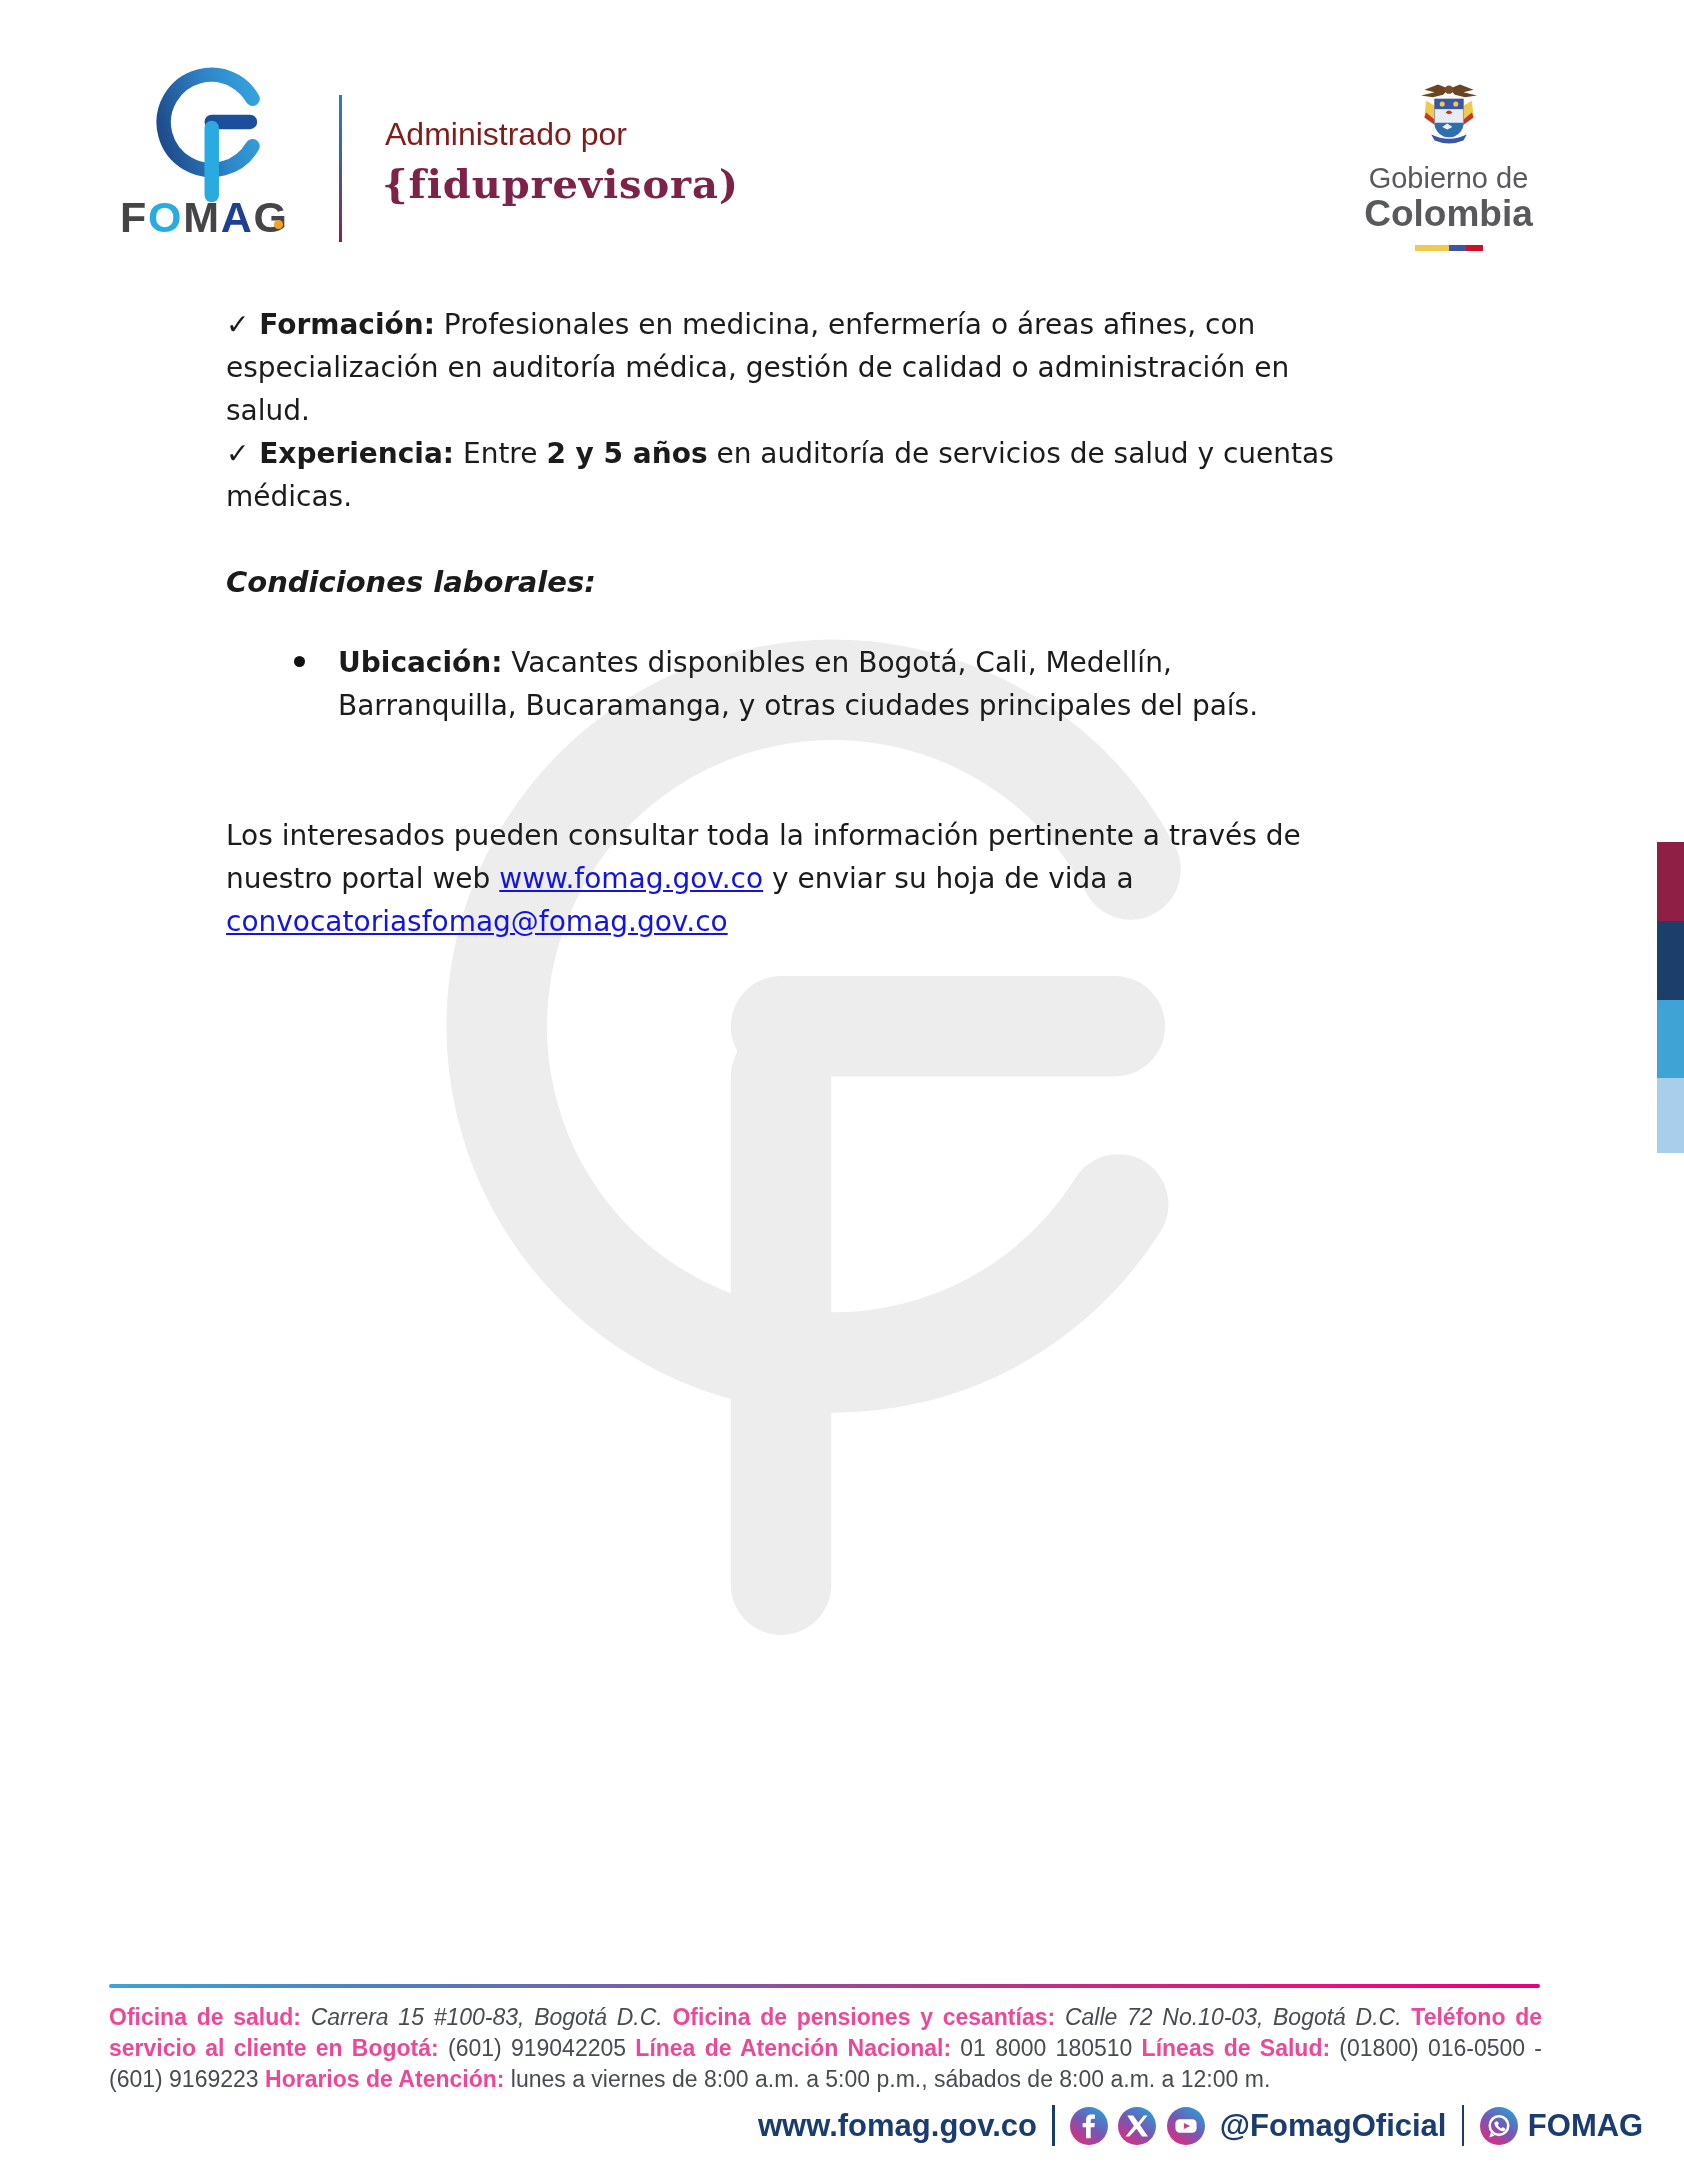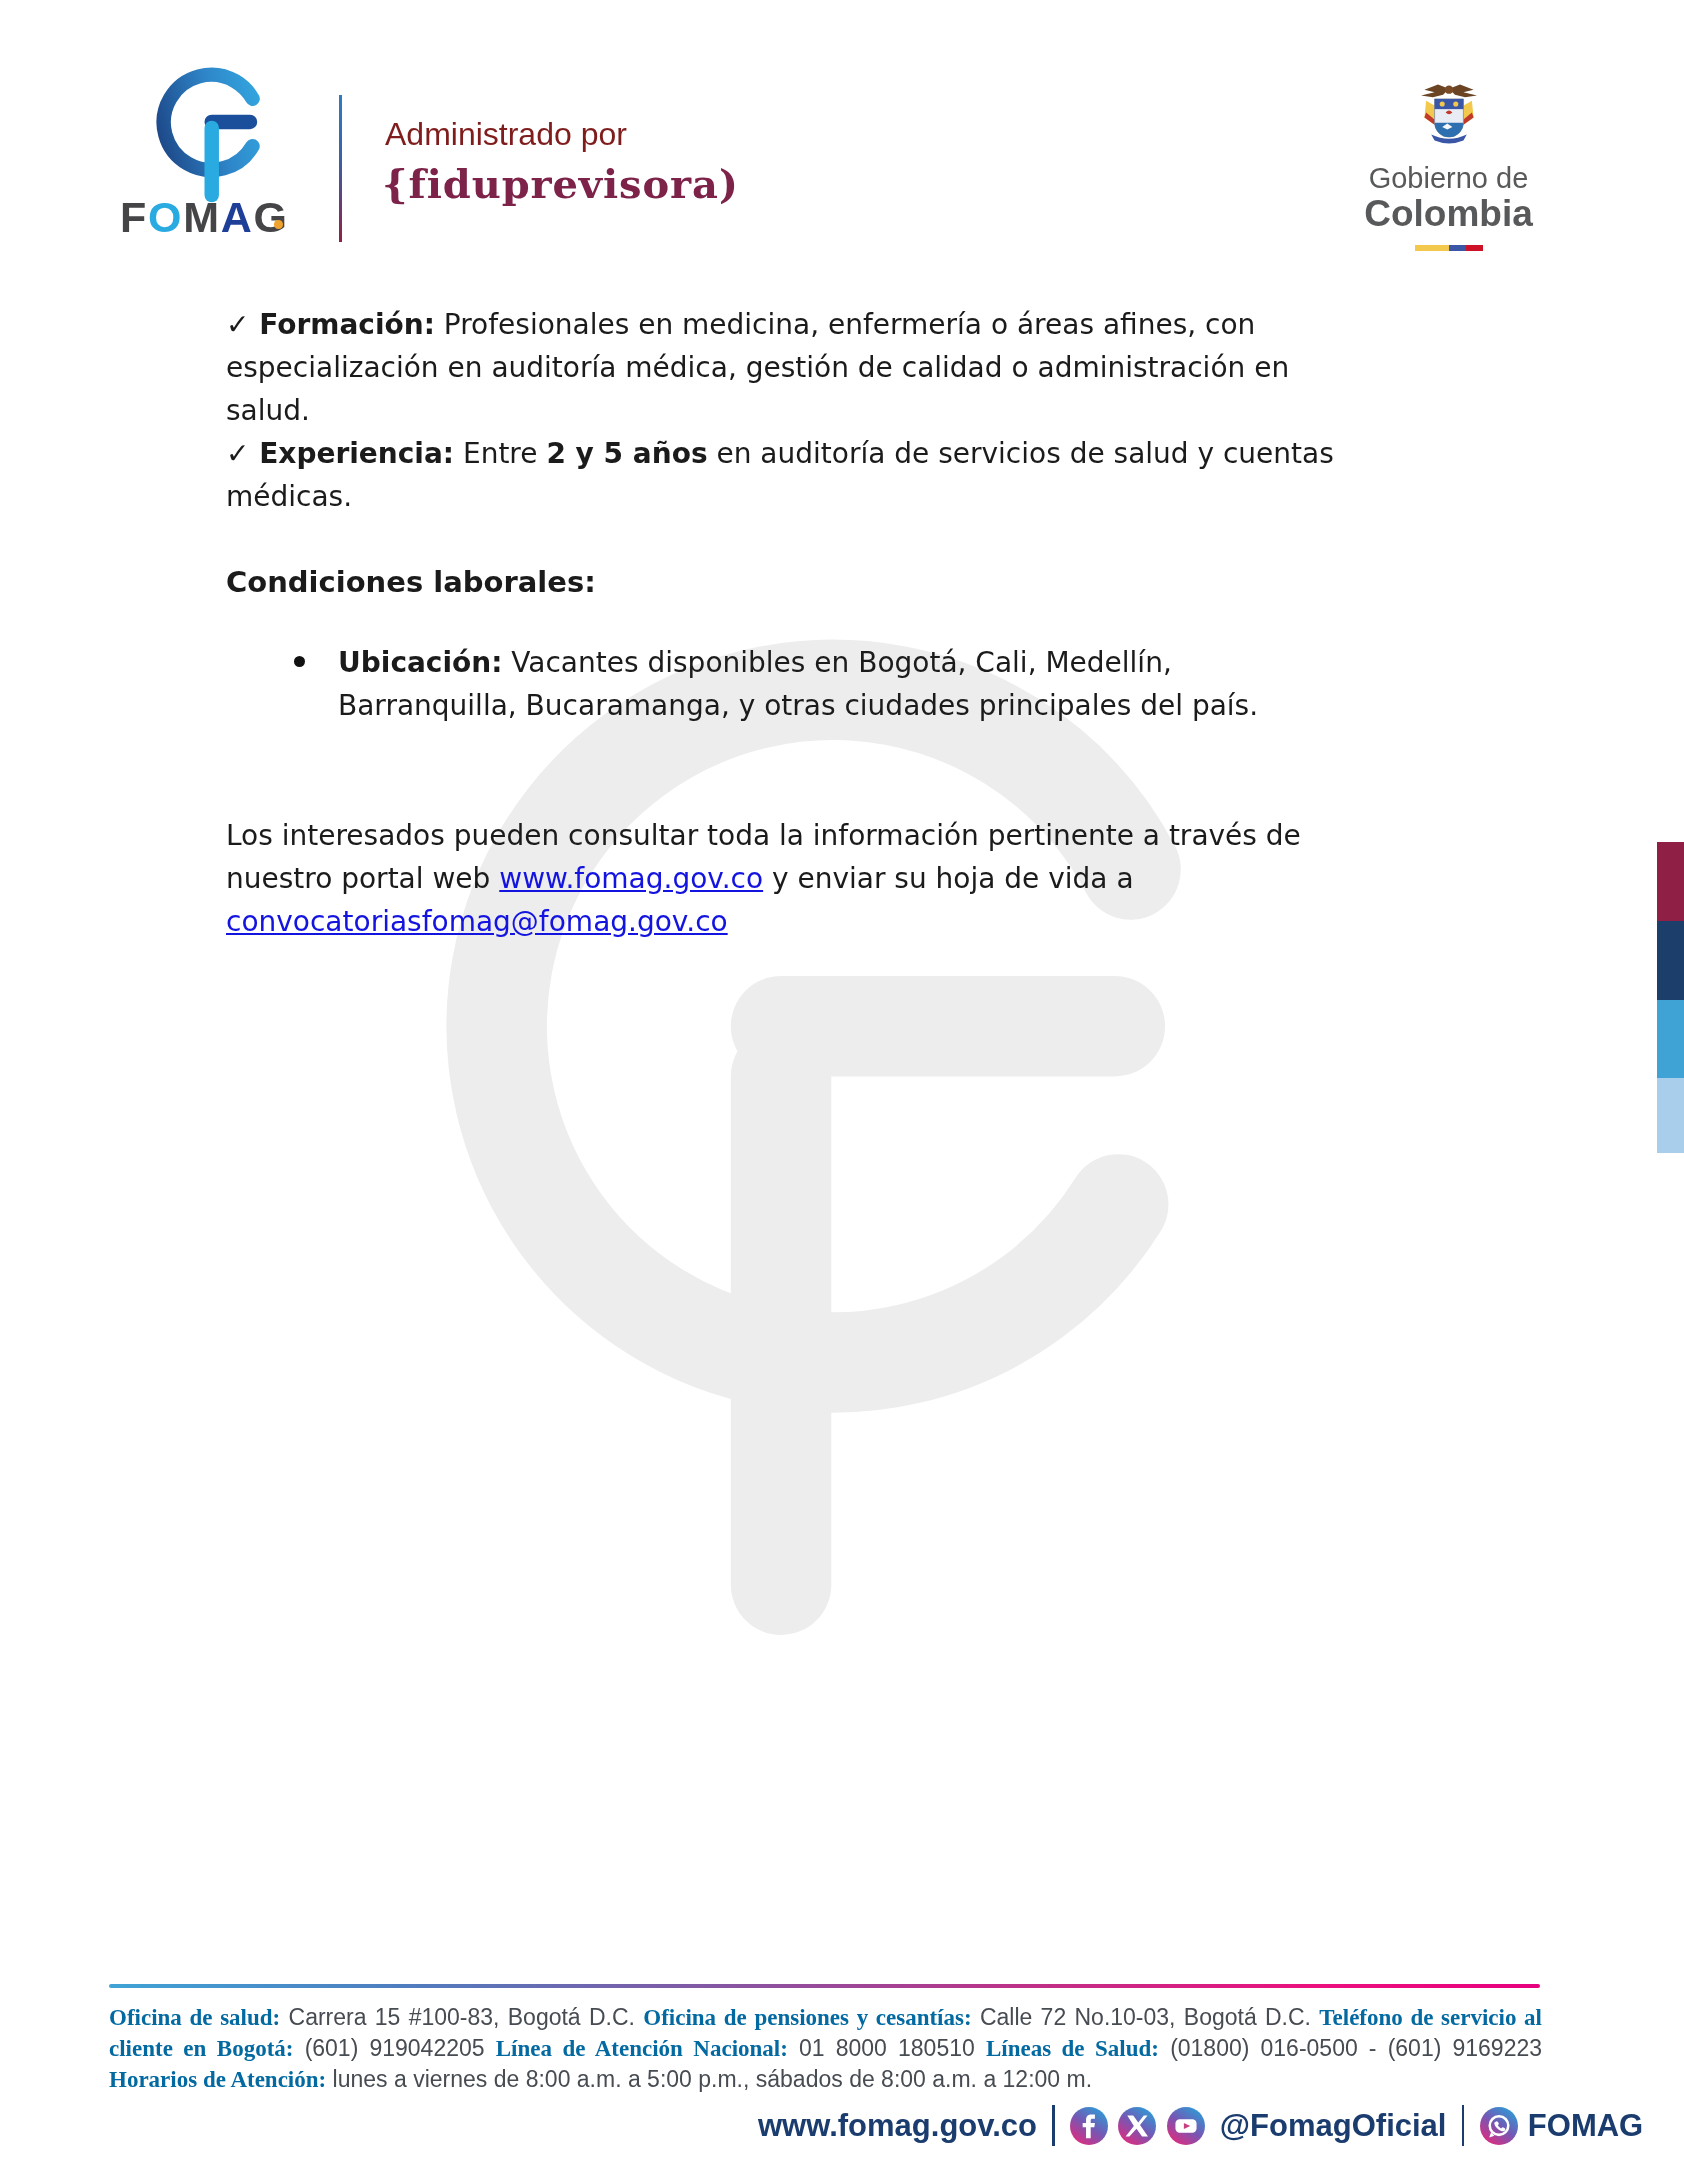--- a/index.html
+++ b/index.html
@@ -23,22 +23,22 @@
   .gov-line1{font-size:29px;margin-top:1.7px;}
   .gov-line2{font-size:37px;font-weight:700;margin-top:-1.7px;}
   .gov-flagbar{width:68px;height:6px;margin:10.2px auto 0 auto;display:flex;}
   .gov-flagbar div{height:100%;}
   
   .watermark{position:absolute;left:407px;top:626px;width:852px;height:1060px;}
   
   .main{position:absolute;left:226px;top:303px;width:1120px;font-size:28px;line-height:43px;}
   .para{margin:0;}
   .b{font-weight:700;}
-  .i{margin-top:6px;}
-  .nv{color:#0369a1;font-family:Liberation Serif, serif;}
+  .i{font-style:italic;margin-top:6px;}
+  .nv{color:#ec4899;}
   .link{color:#1414E0;text-decoration:underline;cursor:pointer;}
   .cond-heading{margin-top:43px;font-size:29px;}
   .bullets{list-style:none;margin:37px 0 0 0;padding:0;}
   .bullets li{position:relative;padding-left:112px;}
   .bullets li .dot{position:absolute;left:68px;top:15.3px;width:11px;height:11px;
                    border-radius:50%;background:#111;}
   .closing{margin-top:87px;}
   
   .side-bars{position:absolute;right:0;top:842px;width:28px;}
   .side-bars div{width:100%;}

